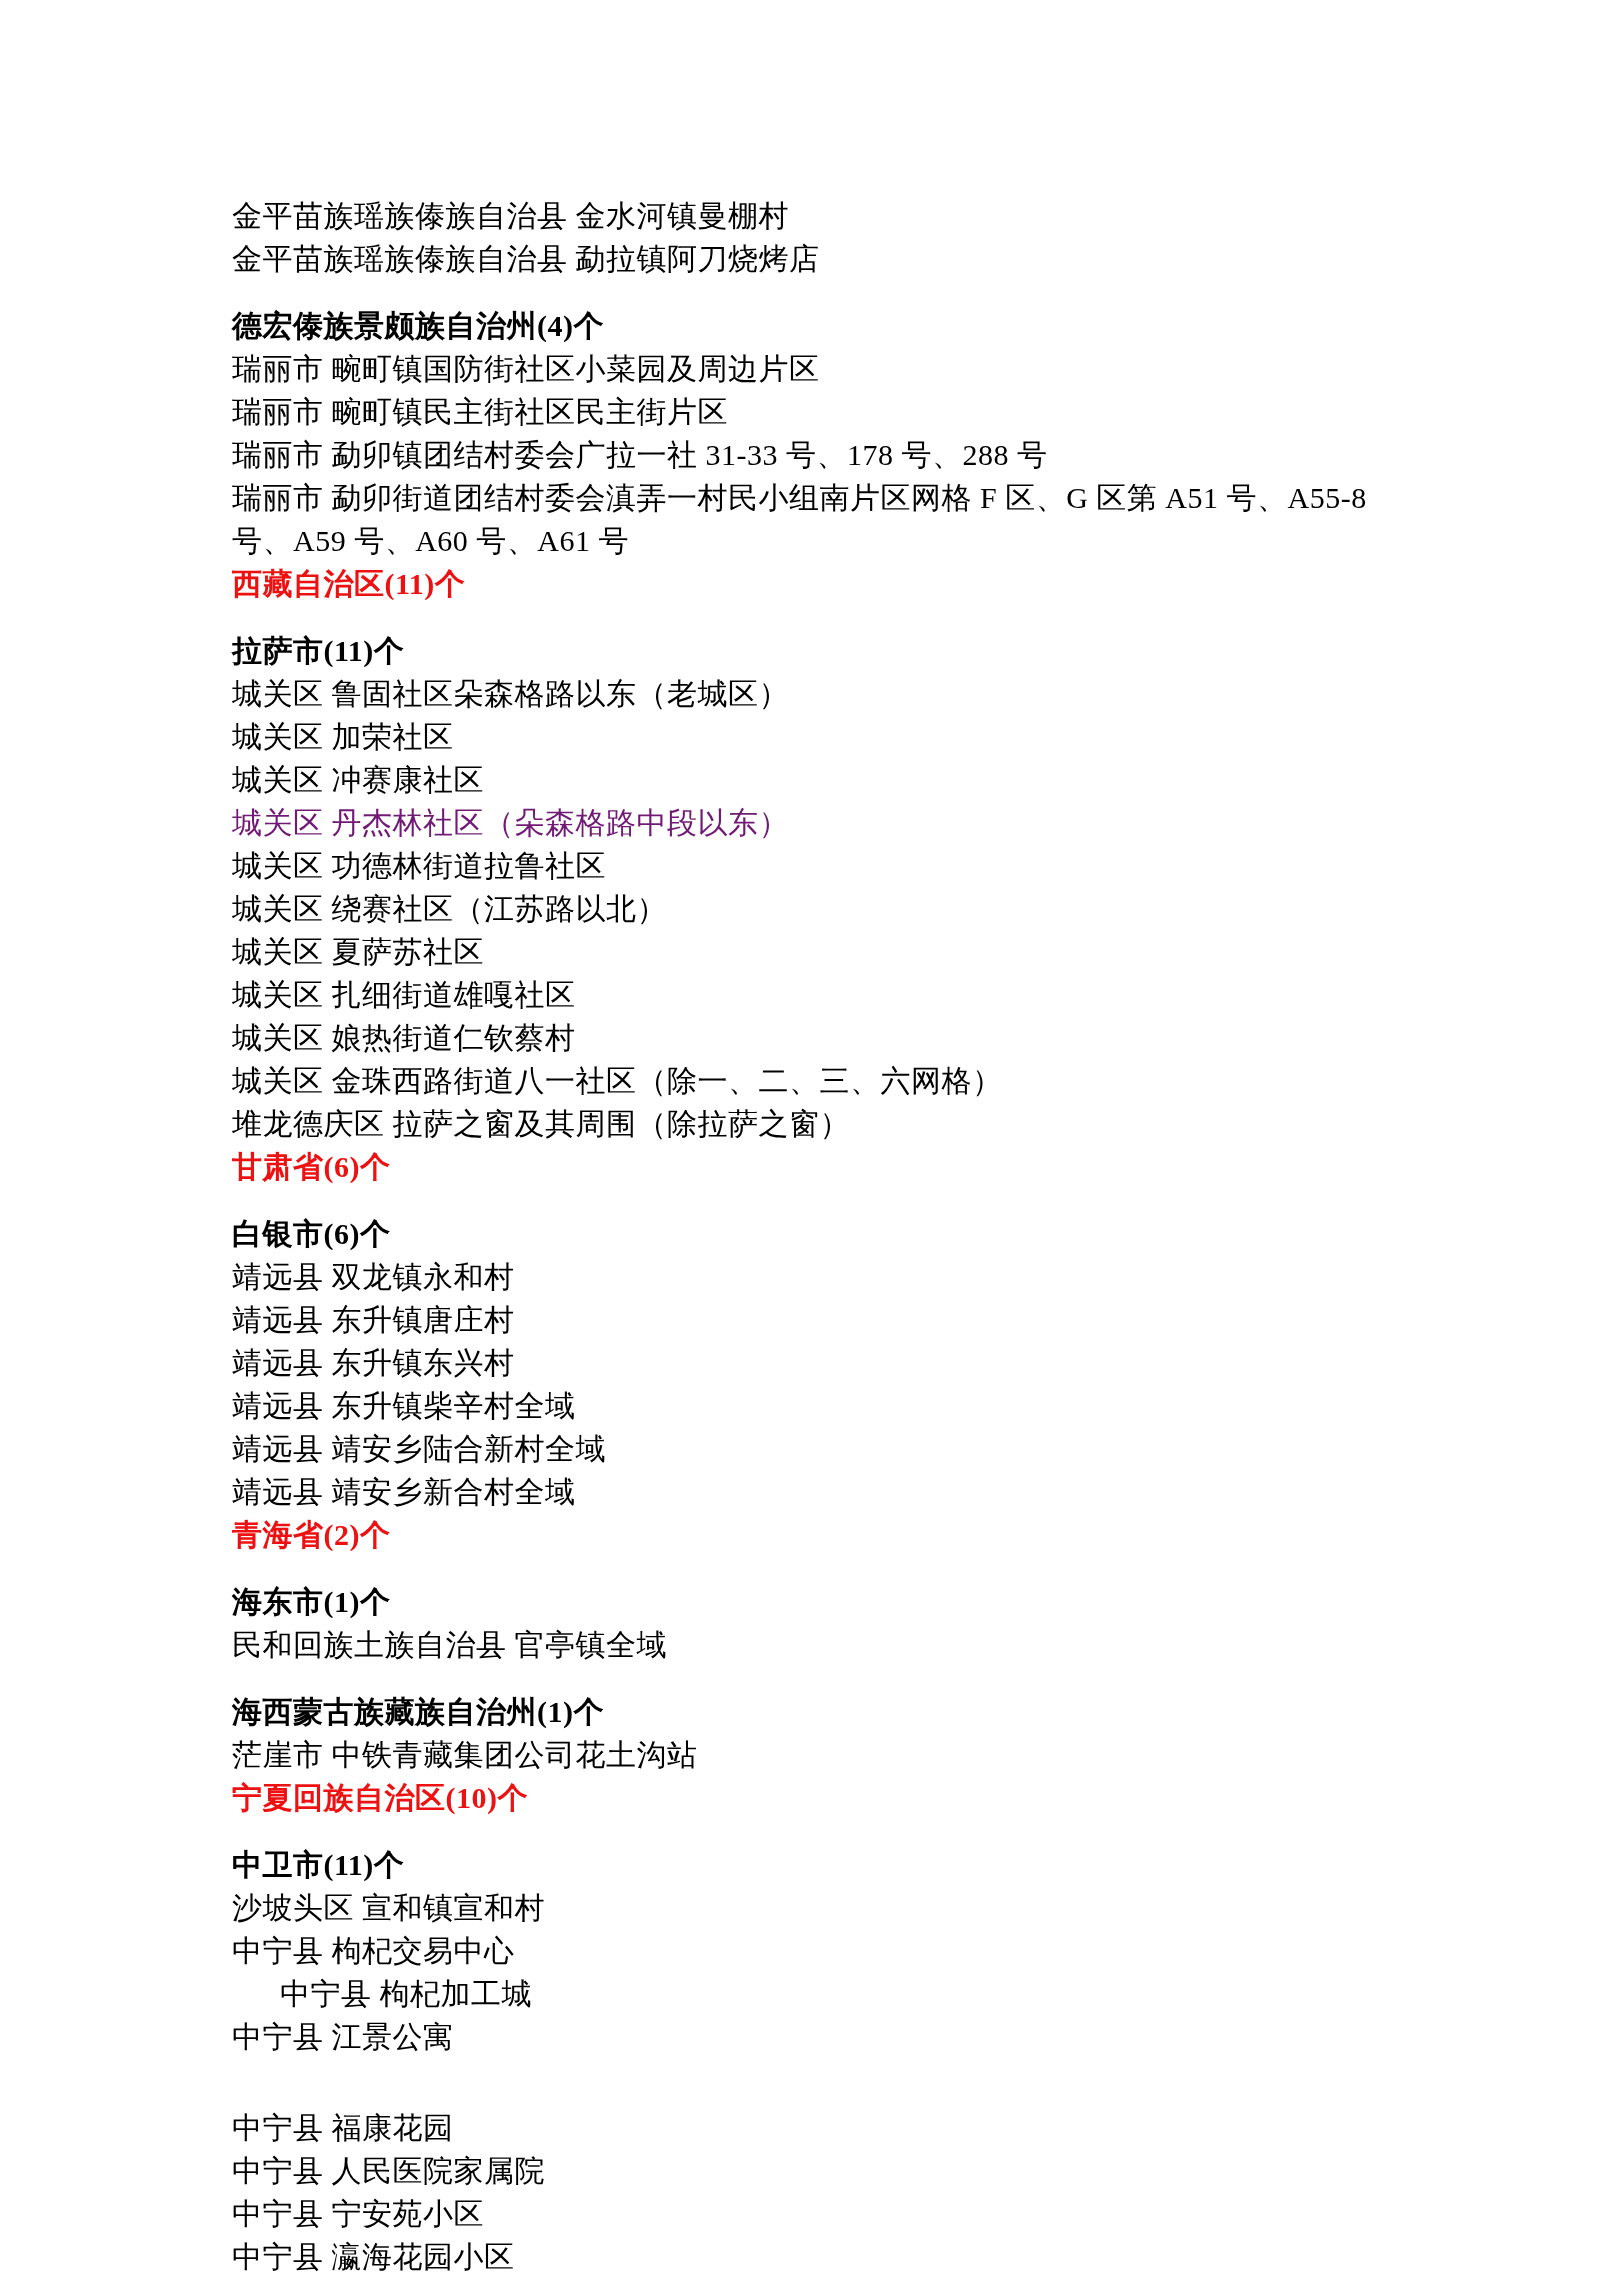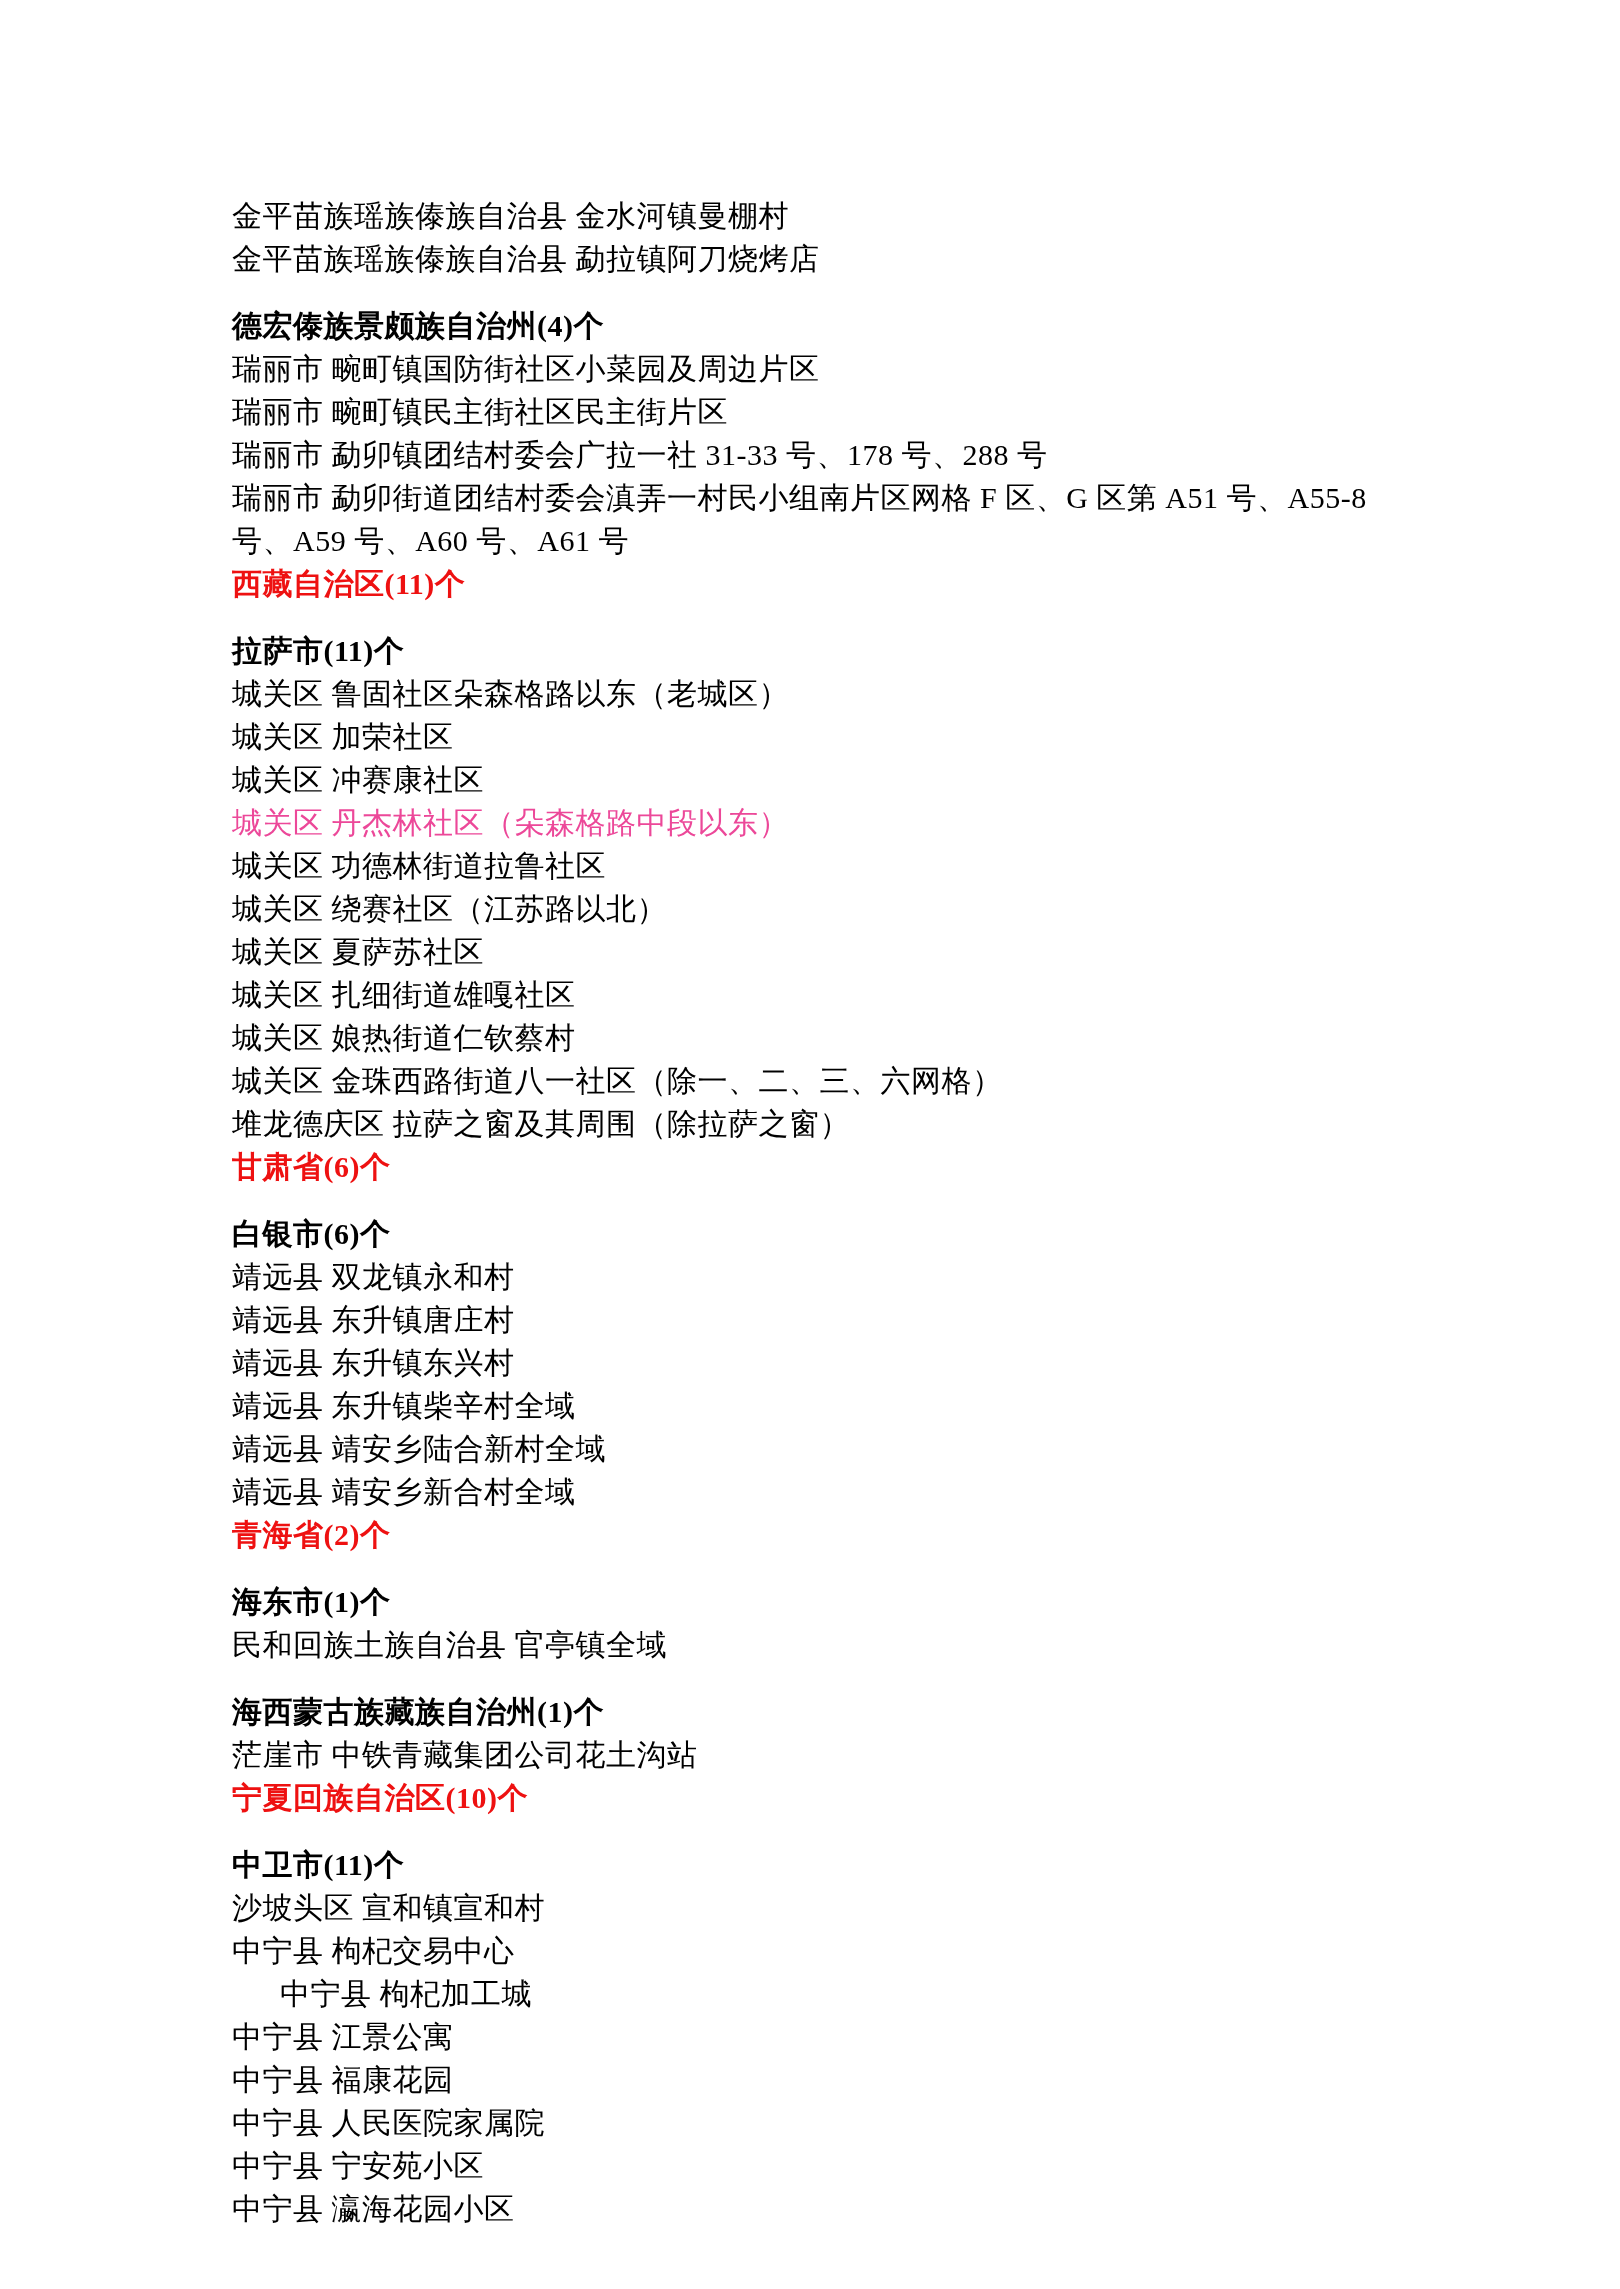--- a/index.html
+++ b/index.html
@@ -66,21 +66,21 @@
       <div class="line style-red" style="color: rgb(238, 17, 17);">西藏自治区(11)个</div>
 
       <div class="line style-bold" style="color: rgb(0, 0, 0);">拉萨市(11)个</div>
 
       <div class="line style-normal" style="color: rgb(0, 0, 0);">城关区 鲁固社区朵森格路以东（老城区）</div>
 
       <div class="line style-normal" style="color: rgb(0, 0, 0);">城关区 加荣社区</div>
 
       <div class="line style-normal" style="color: rgb(0, 0, 0);">城关区 冲赛康社区</div>
 
-      <div class="line style-normal" style="color: #ec4899;">城关区 丹杰林社区（朵森格路中段以东）</div>
+      <div class="line style-normal" style="color: #701a75;">城关区 丹杰林社区（朵森格路中段以东）</div>
 
       <div class="line style-normal" style="color: rgb(0, 0, 0);">城关区 功德林街道拉鲁社区</div>
 
       <div class="line style-normal" style="color: rgb(0, 0, 0);">城关区 绕赛社区（江苏路以北）</div>
 
       <div class="line style-normal" style="color: rgb(0, 0, 0);">城关区 夏萨苏社区</div>
 
       <div class="line style-normal" style="color: rgb(0, 0, 0);">城关区 扎细街道雄嘎社区</div>
 
       <div class="line style-normal" style="color: rgb(0, 0, 0);">城关区 娘热街道仁钦蔡村</div>
@@ -120,21 +120,21 @@
       <div class="line style-bold" style="color: rgb(0, 0, 0);">中卫市(11)个</div>
 
       <div class="line style-normal" style="color: rgb(0, 0, 0);">沙坡头区 宣和镇宣和村</div>
 
       <div class="line style-normal" style="color: rgb(0, 0, 0);">中宁县 枸杞交易中心</div>
 
       <div class="line style-normal" style="color: rgb(0, 0, 0); margin-left: 48px;">中宁县 枸杞加工城</div>
 
       <div class="line style-normal" style="color: rgb(0, 0, 0);">中宁县 江景公寓</div>
 
-      <div class="line style-normal" style="color: rgb(0, 0, 0);">中宁县 福康花园</div>
+      <div class="line style-normal" style="color: rgb(0, 0, 0); margin-top: 48px;">中宁县 福康花园</div>
 
       <div class="line style-normal" style="color: rgb(0, 0, 0);">中宁县 人民医院家属院</div>
 
       <div class="line style-normal" style="color: rgb(0, 0, 0);">中宁县 宁安苑小区</div>
 
       <div class="line style-normal" style="color: rgb(0, 0, 0);">中宁县 瀛海花园小区</div>
     </div>
 </div>
 
 

